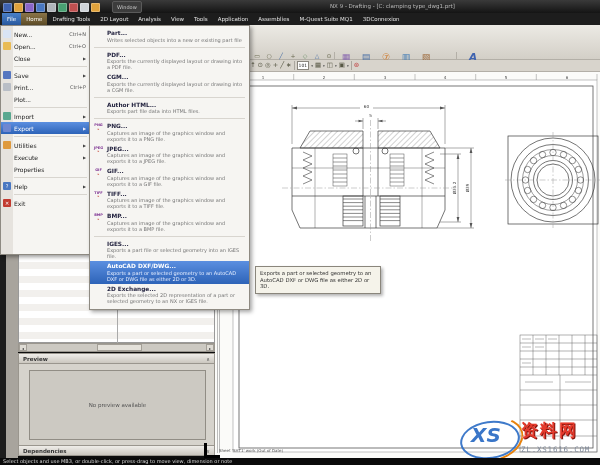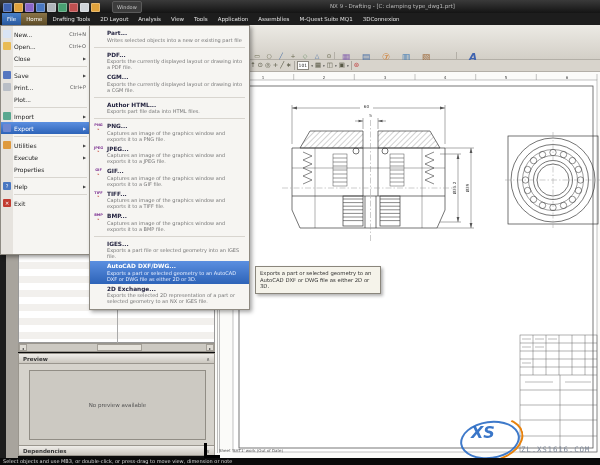--- a/index.html
+++ b/index.html
@@ -96,21 +96,21 @@
   .ex-sep{height:1px;background:#d8d5cf;margin:2px 4px;}
 
   
   #tooltip{left:255px;top:266px;width:126px;background:#f5f3ea;border:1px solid #8a867c;box-shadow:2px 2px 3px rgba(0,0,0,.3);
      font-size:5.3px;color:#333;line-height:1.25;padding:3px 4px;z-index:7;box-sizing:border-box;}
 
   
   #watermark{left:455px;top:415px;width:145px;height:45px;z-index:4;pointer-events:none;}
   #wm-ellipse{position:absolute;left:5px;top:6px;width:56px;height:34px;border:2px solid #2a6bc4;border-radius:50%;transform:rotate(-8deg);opacity:.9;}
   #wm-arc{position:absolute;left:1px;top:3px;width:64px;height:40px;border:2.5px solid transparent;border-bottom-color:#e8820c;border-right-color:#e8820c;border-radius:50%;transform:rotate(-14deg);}
-  #wm-xs{position:absolute;left:16px;top:8px;font-size:16px;font-style:italic;font-weight:bold;color:#2a6bc4;opacity:.92;}
+  #wm-xs{position:absolute;left:16px;top:8px;font-size:20px;font-style:italic;font-weight:bold;color:#2a6bc4;opacity:.92;}
   #wm-cn{position:absolute;left:66px;top:4px;font-size:17px;font-weight:bold;color:#e4392b;letter-spacing:2px;
      text-shadow:1px 1px 0 #7d120c, -0.5px -0.5px 0 #ffd9d4;white-space:nowrap;}
   #wm-url{position:absolute;left:66px;top:30px;font-size:7.5px;color:#7d8797;font-family:"DejaVu Sans Mono",monospace;letter-spacing:.8px;white-space:nowrap;}
 
   
   #statusbar{left:0;top:458px;width:600px;height:7px;background:#0a0a0a;color:#d8d8d8;font-size:5px;line-height:7px;padding-left:3px;box-sizing:border-box;z-index:8;}
 </style>
 </head>
 <body>
 
@@ -567,17 +567,18 @@
         <div class="ex-desc">Exports the selected 2D representation of a part or selected geometry to an NX or IGES file.</div>
       </div>
     </div>
 
   <div id="tooltip" class="abs">Exports a part or selected geometry to an AutoCAD DXF or DWG file as either 2D or 3D.</div>
 
   <div id="watermark" class="abs">
     <div id="wm-arc"></div>
     <div id="wm-ellipse"></div>
     <div id="wm-xs">XS</div>
+    <div id="wm-cn">资料网</div>
     <div id="wm-url">ZL.XS1616.COM</div>
   </div>
 
   <div id="statusbar" class="abs">Select objects and use MB3, or double-click, or press-drag to move view, dimension or note</div>
 </div>
 
 </body></html>

